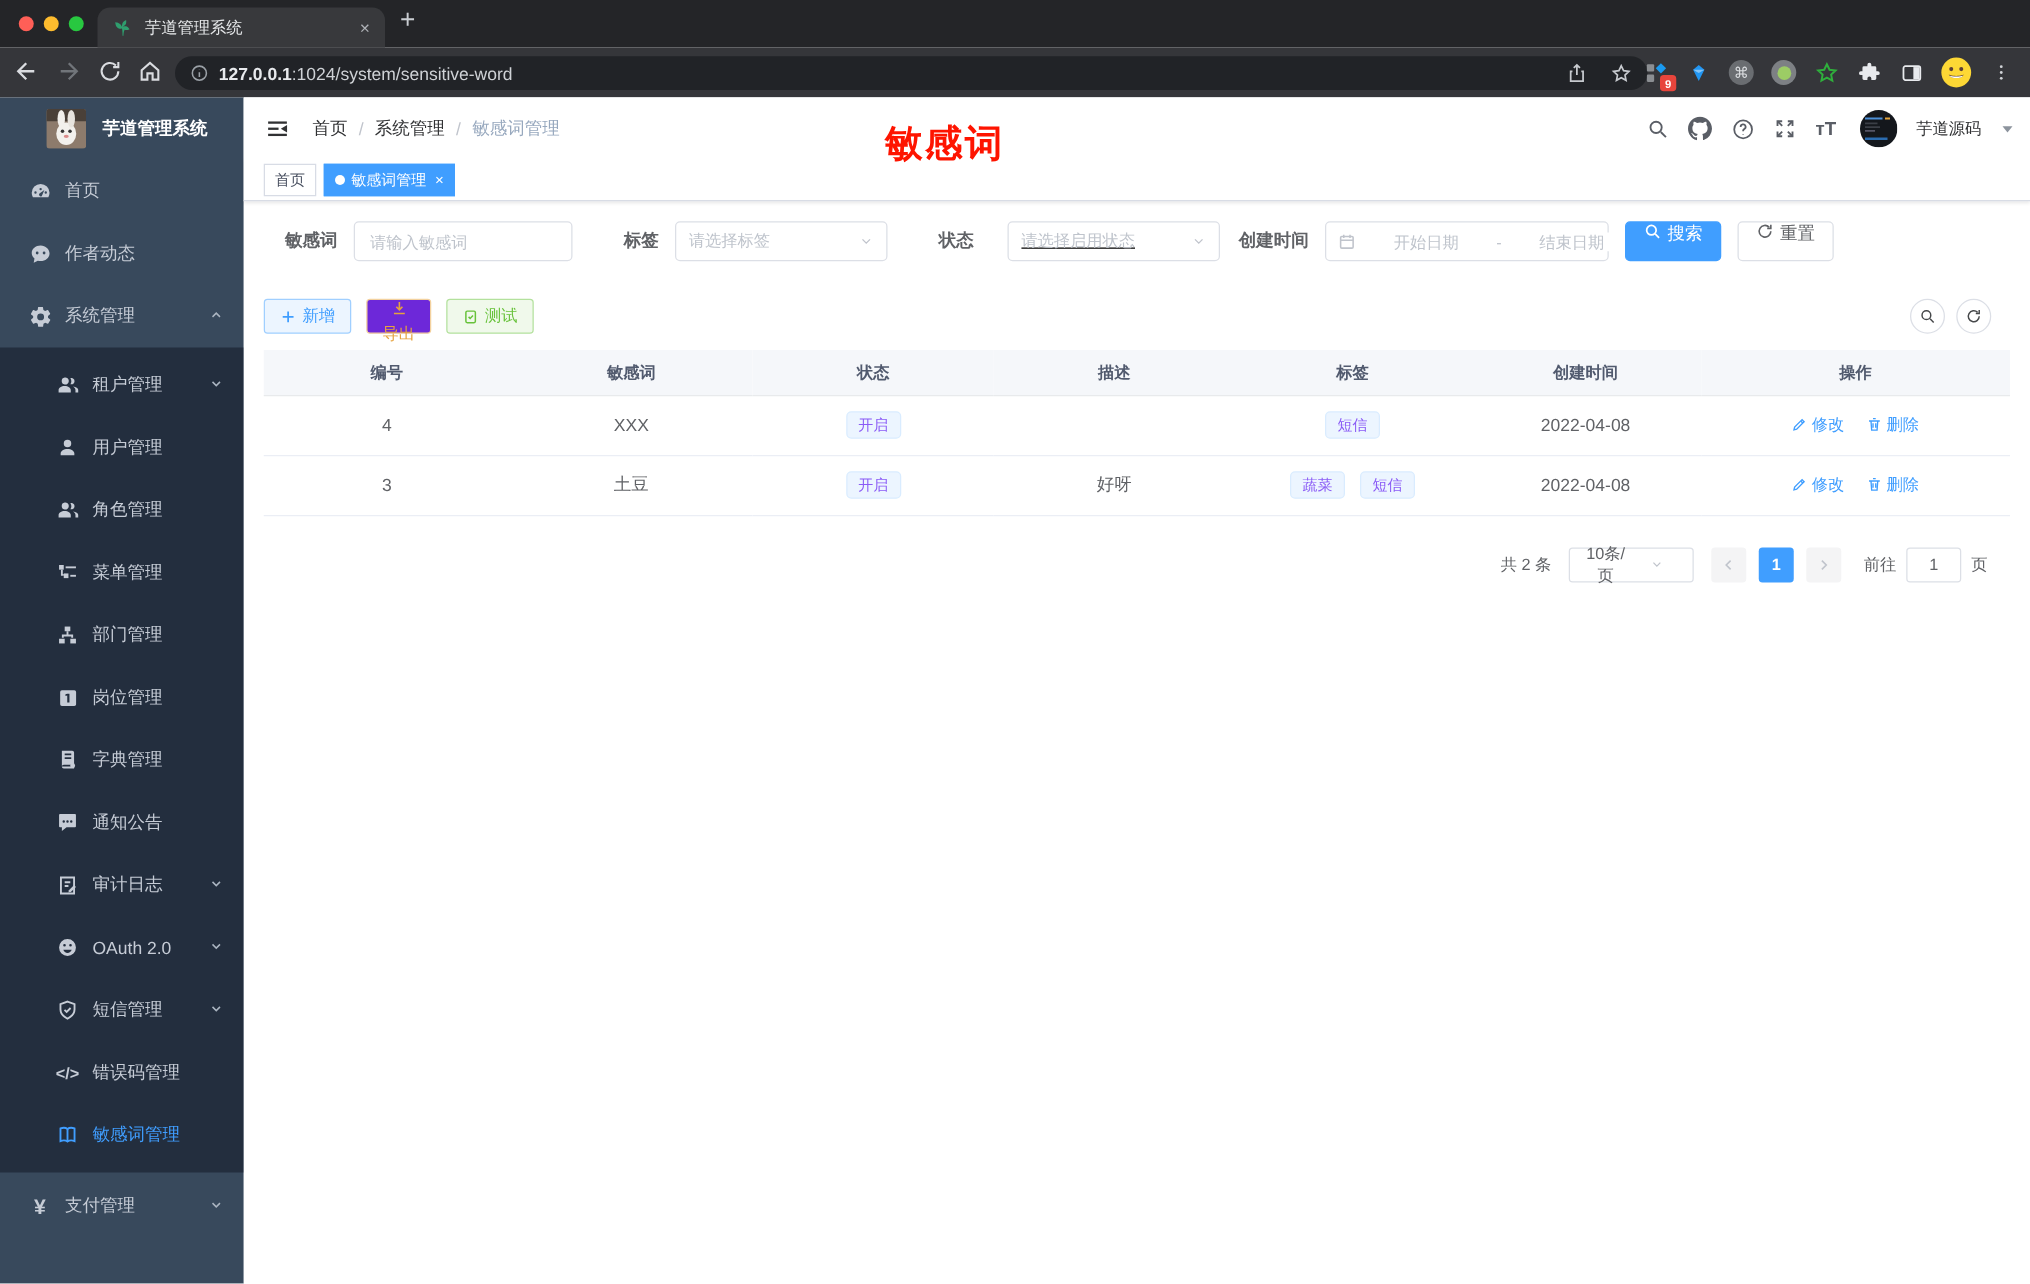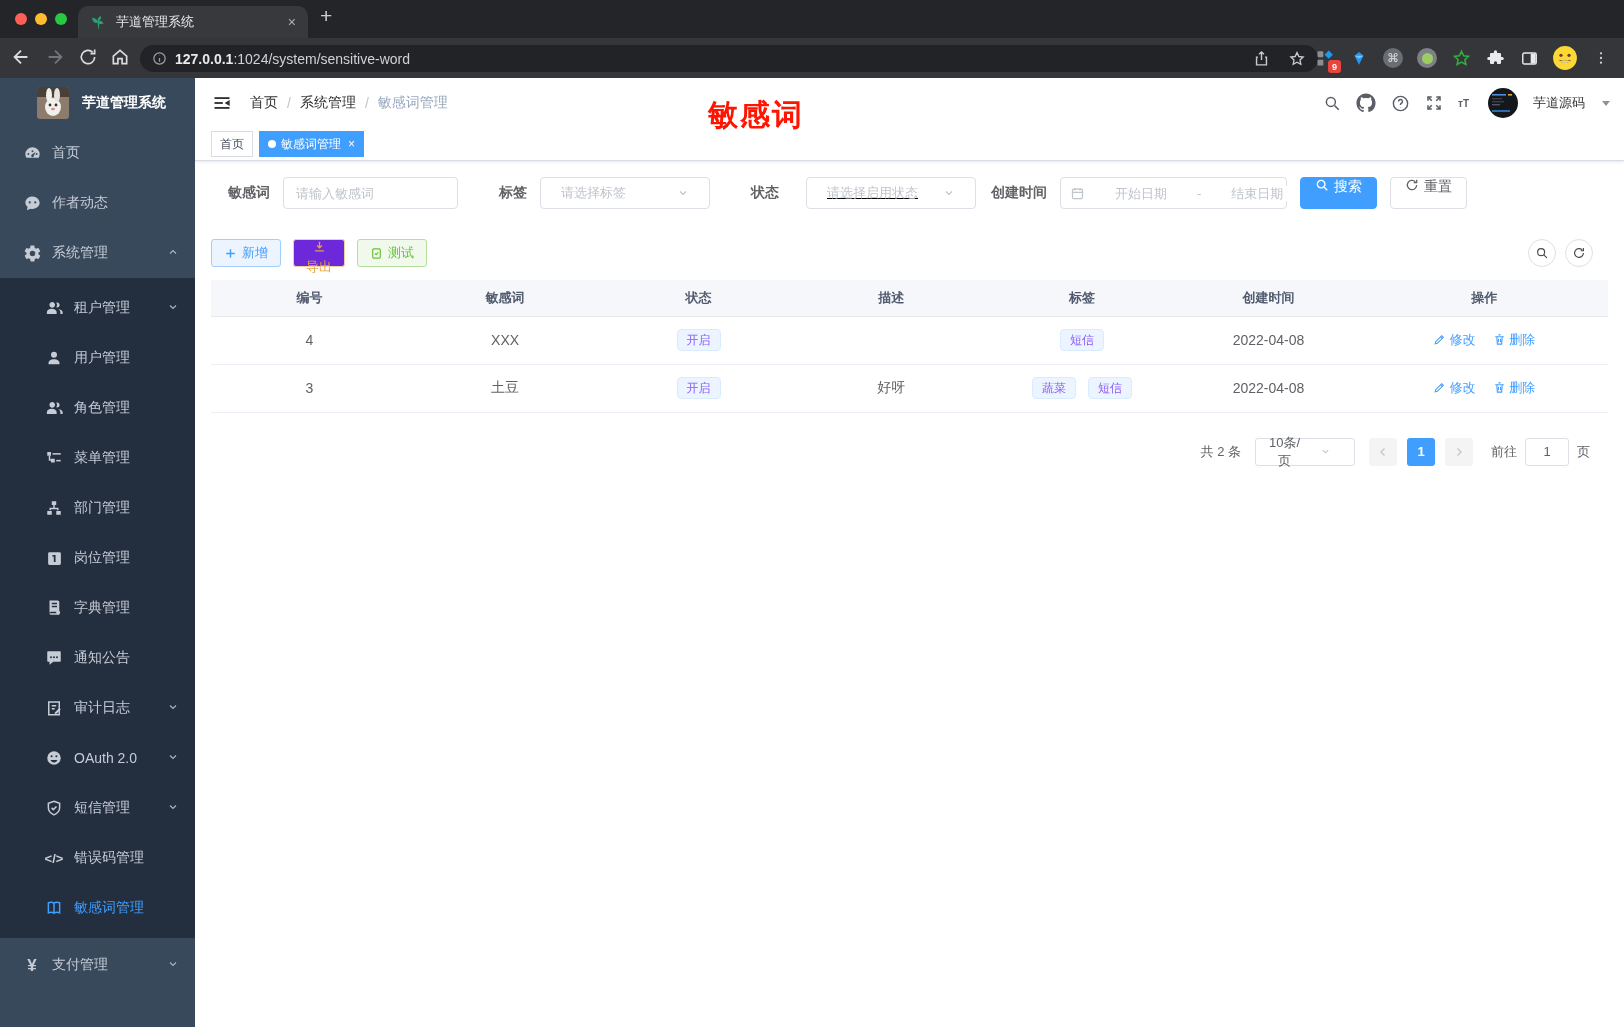--- a/index.html
+++ b/index.html
@@ -64,21 +64,21 @@
   .tv-tab.active { background:#409eff; border-color:#409eff; color:#fff; }
   .tv-dot { width:8px; height:8px; border-radius:50%; background:#fff; display:inline-block; }
   .tv-close { font-size:12px; margin-left:2px; }
 
   .content { padding:14px 16px 0 16px; }
   .filter-row { display:flex; align-items:center; height:32px; margin-top:2px; }
   .flabel { font-size:14px; font-weight:bold; color:#606266; white-space:nowrap; }
   .inp, .sel, .dr { height:32px; border:1px solid #dcdfe6; border-radius:4px; background:#fff; font-size:13px; }
   .inp { width:175px; padding:12px 12px; color:#606266; }
   .inp::placeholder { color:#bfc4cc; }
-  .sel { width:170px; display:flex; align-items:center; padding:0 20px; position:relative; cursor:pointer; }
+  .sel { width:170px; display:flex; align-items:center; padding:0 10px; position:relative; cursor:pointer; }
   .sel .ph { color:#bfc4cc; flex:1; white-space:nowrap; overflow:hidden; }
   .dr { width:227px; display:flex; align-items:center; padding:0 9px; gap:20px; }
   .dr input { border:none; outline:none; width:72px; text-align:center; font-size:13px; color:#606266; font-family:inherit; }
   .dr input::placeholder { color:#bfc4cc; }
   .dr .dsep { color:#bfc4cc; }
   .btn { height:32px; border-radius:4px; display:inline-flex; align-items:flex-start; justify-content:center; gap:5px; font-size:14px; cursor:pointer; border:1px solid transparent; padding:0 14px; }
   .btn-primary { background:#409eff; color:#fff; border-color:#409eff; }
   .btn-default { background:#fff; color:#606266; border-color:#dcdfe6; }
   .action-row { margin-top:30px; position:relative; height:28px; display:flex; align-items:center; }
   .btn-sm { height:28px; padding:0 12px; border-radius:3px; font-size:13px; display:inline-flex; align-items:center; gap:5px; cursor:pointer; border:1px solid; margin-right:12px; }
@@ -465,21 +465,21 @@
                 <path d="M9.5 9.5a2.5 2.5 0 1 1 3.6 2.2c-.8.4-1.1 1-1.1 1.8v.5"></path>
                 <path d="M12 17v.5"></path>
               </svg>
           </span>
           <span class="svgi">
             <svg width="18" height="18" viewBox="0 0 24 24" fill="none" stroke="#5a5e66" stroke-width="2">
                 <path d="M9 4H4v5M15 4h5v5M20 15v5h-5M9 20H4v-5"></path>
                 <path d="M4 4l5 5M20 4l-5 5M20 20l-5-5M4 20l5-5"></path>
               </svg>
           </span>
-          <span style="font-size:10px;font-weight:bold;color:#5a5e66;">тT</span>
+          <span style="font-size:15px;font-weight:bold;color:#5a5e66;">тT</span>
           <span class="avatar30">
             <svg width="30" height="30" viewBox="0 0 30 30">
                 <rect width="30" height="30" fill="#14171c"></rect>
                 <rect x="4" y="6" width="14" height="1.6" fill="#4c8fd6"></rect>
                 <rect x="4" y="10" width="10" height="1.4" fill="#3b3f46"></rect>
                 <rect x="4" y="13" width="12" height="1.4" fill="#3b3f46"></rect>
                 <rect x="4" y="16" width="8" height="1.4" fill="#556"></rect>
                 <rect x="4" y="22" width="18" height="2" fill="#2b6cb0"></rect>
                 <rect x="20" y="6" width="4" height="1.6" fill="#e2a33c"></rect>
               </svg>

